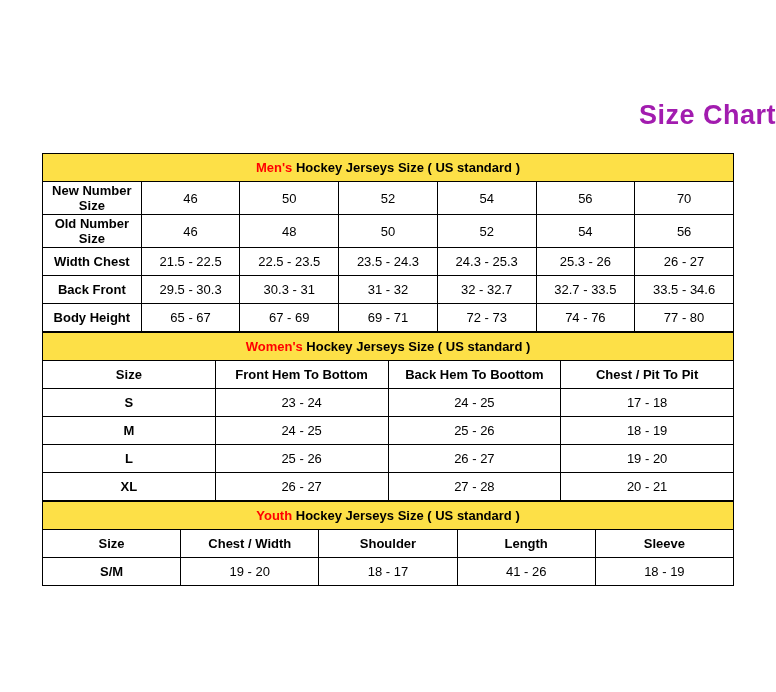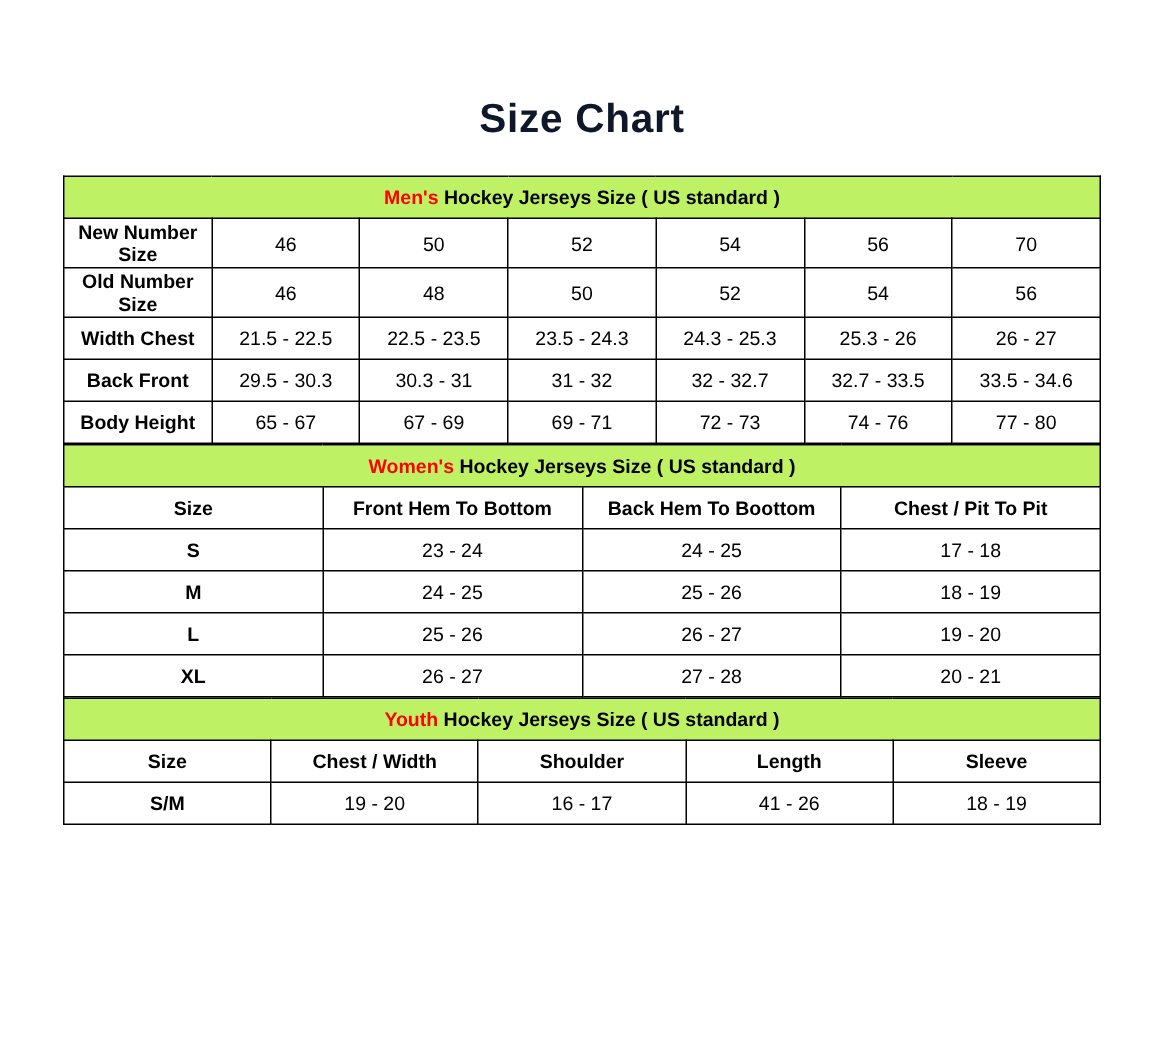--- a/index.html
+++ b/index.html
@@ -13,46 +13,47 @@
     font-family: "Liberation Sans", sans-serif;
     color: #000000;
   }
   .page {
     width: 776px;
     height: 692px;
     position: relative;
     box-sizing: border-box;
   }
   .title {
-    text-align: center;
-    color: #0f172a;
+    text-align: right;
+    color: #a21caf;
     font-size: 27px;
     font-weight: bold;
     padding-top: 64px;
     letter-spacing: 0.5px;
+    margin-top: 36px;
   }
   .chart-wrap {
     margin: 22px auto 0 auto;
     width: 692px;
   }
   table.size-table {
     border-collapse: collapse;
     width: 100%;
     table-layout: fixed;
   }
   table.size-table td {
     border: 1px solid #000000;
     text-align: center;
     vertical-align: middle;
     font-size: 13px;
     height: 25px;
     padding: 1px 2px;
   }
   .band {
-    background: #bef264;
+    background: #fde047;
     font-weight: bold;
     font-size: 14.5px;
     height: 28px;
     margin-left: 44px;
   }
   .band .hl-red {
     color: #ff0000;
   }
   .band .hl-black {
     color: #000000;
@@ -175,21 +176,21 @@
         <tr>
           <td class="hdr" style="width:145px">Size</td>
           <td class="hdr">Chest / Width</td>
           <td class="hdr">Shoulder</td>
           <td class="hdr">Length</td>
           <td class="hdr">Sleeve</td>
         </tr>
         <tr>
           <td class="bold">S/M</td>
           <td>19 - 20</td>
-          <td>16 - 17</td>
+          <td>18 - 17</td>
           <td>41 - 26</td>
           <td>18 - 19</td>
         </tr>
       </tbody>
     </table>
 
   </div>
 </div>
 
 </body></html>

